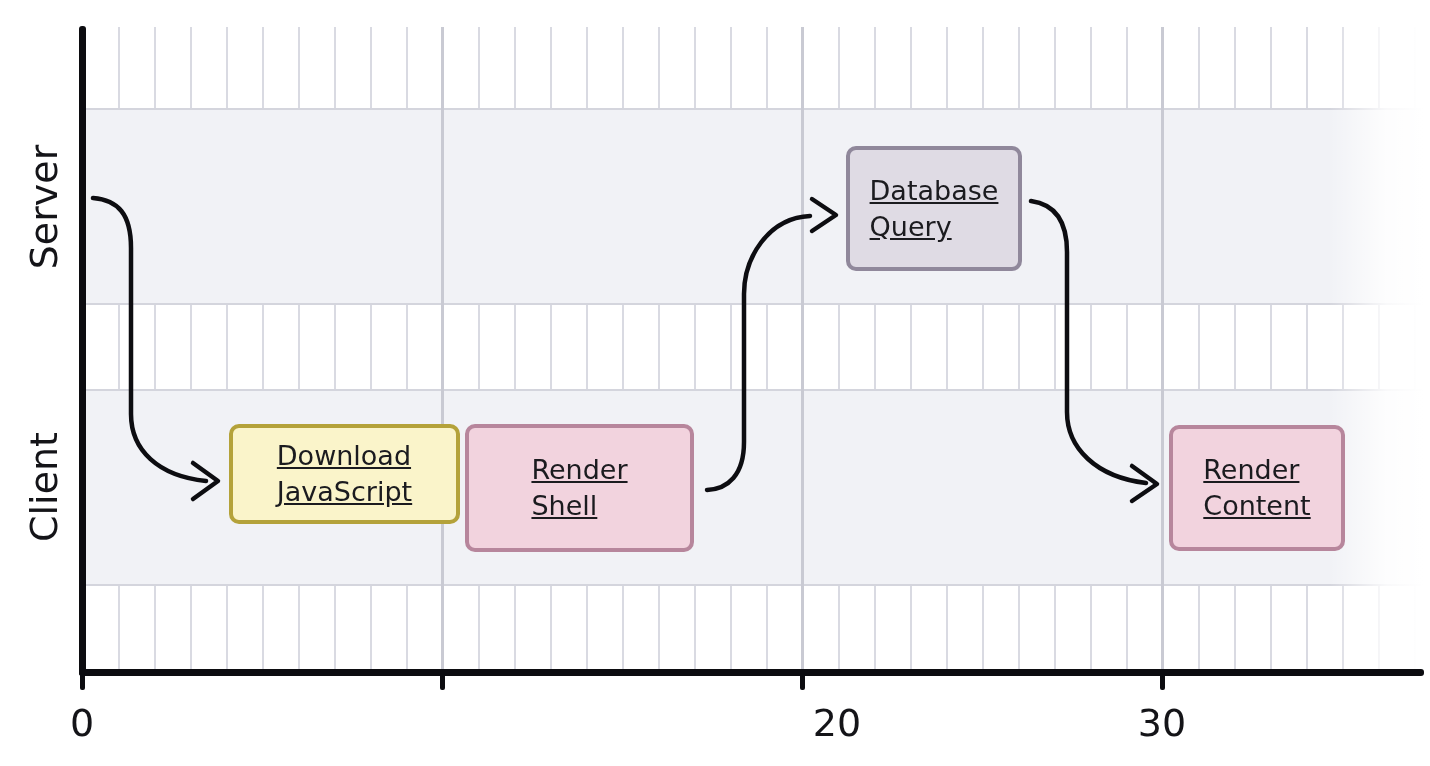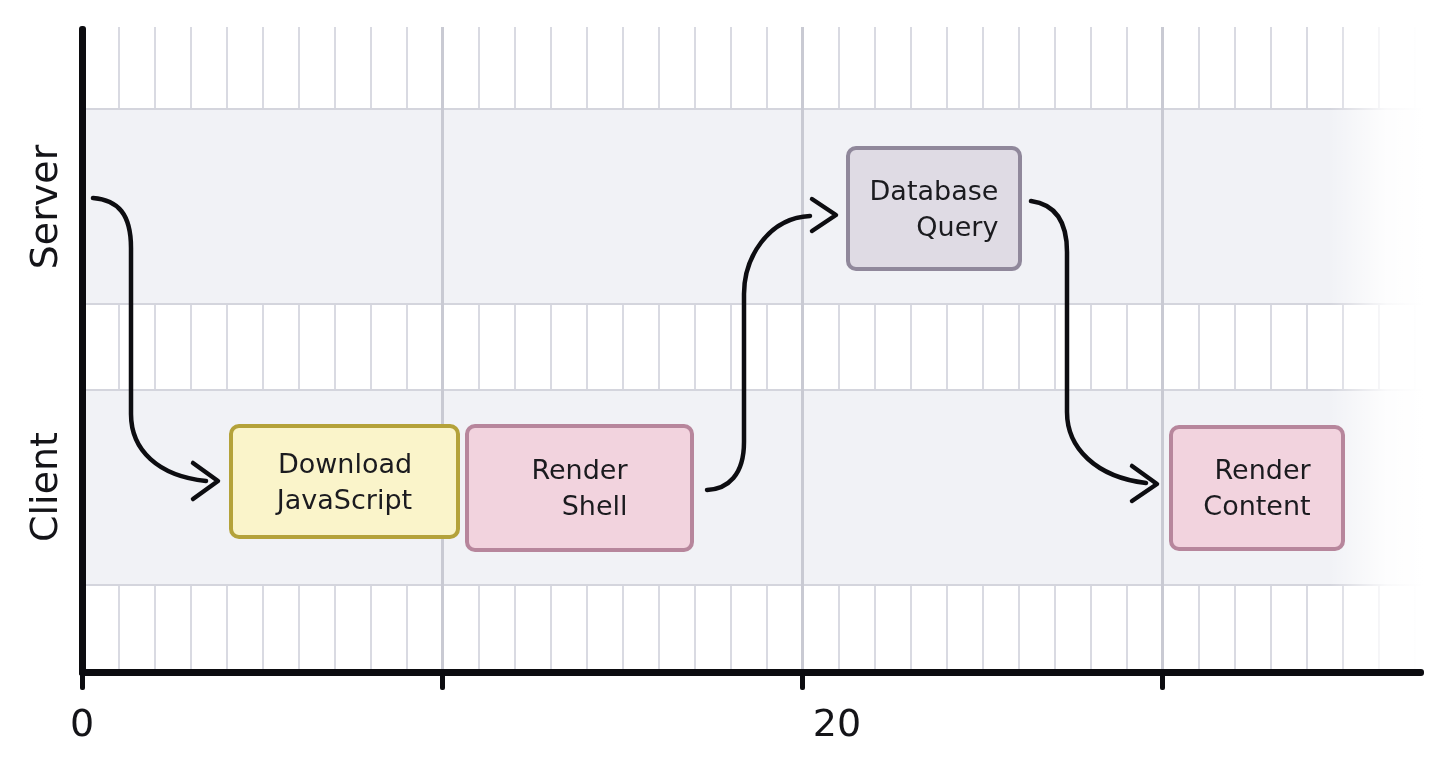--- a/index.html
+++ b/index.html
@@ -34,25 +34,25 @@
   }
   .lane-label{
     position:absolute;width:260px;height:60px;display:flex;align-items:center;justify-content:center;
     font-size:38px;color:#141418;transform:rotate(-90deg);
   }
   .lane-label.server{left:-86px;top:177px;}
   .lane-label.client{left:-86px;top:457px;}
   
   .task-box{
     position:absolute;box-sizing:border-box;border:4px solid #000;border-radius:10px;
-    display:flex;align-items:center;justify-content:center;text-align:right;
-    font-size:27px;line-height:36px;color:#1b1b1f;
+    display:flex;align-items:center;justify-content:center;text-align:left;
+    font-size:27px;line-height:36px;color:#1b1b1f;text-decoration:underline;
   }
   .task-box span{white-space:pre-line;}
-  .box-0{left:229px;top:424px;width:231px;height:115px;}
+  .box-0{left:229px;top:424px;width:231px;height:100px;}
   .box-1{left:465px;top:424px;width:229px;height:128px;}
   .box-2{left:846px;top:146px;width:176px;height:125px;}
   .box-3{left:1169px;top:425px;width:176px;height:126px;}
   .arrows{position:absolute;left:0;top:0;width:1430px;height:766px;pointer-events:none;}
   .arrows path{fill:none;stroke:#0d0d11;stroke-width:4.5;stroke-linecap:round;stroke-linejoin:round;}
 </style>
 </head>
 <body>
 
 <div class="canvas">
@@ -102,14 +102,15 @@
   <div class="y-axis"></div>
   <div class="x-axis"></div>
 
   <div class="tick" style="left:80px;"></div>
   <div class="tick" style="left:440px;"></div>
   <div class="tick" style="left:800px;"></div>
   <div class="tick" style="left:1160px;"></div>
 
   <div class="tick-label" style="left:2px;">0</div>
   <div class="tick-label" style="left:757px;">20</div>
+  <div class="tick-label" style="left:1082px;">30</div>
 
 </div>
 
 </body></html>

